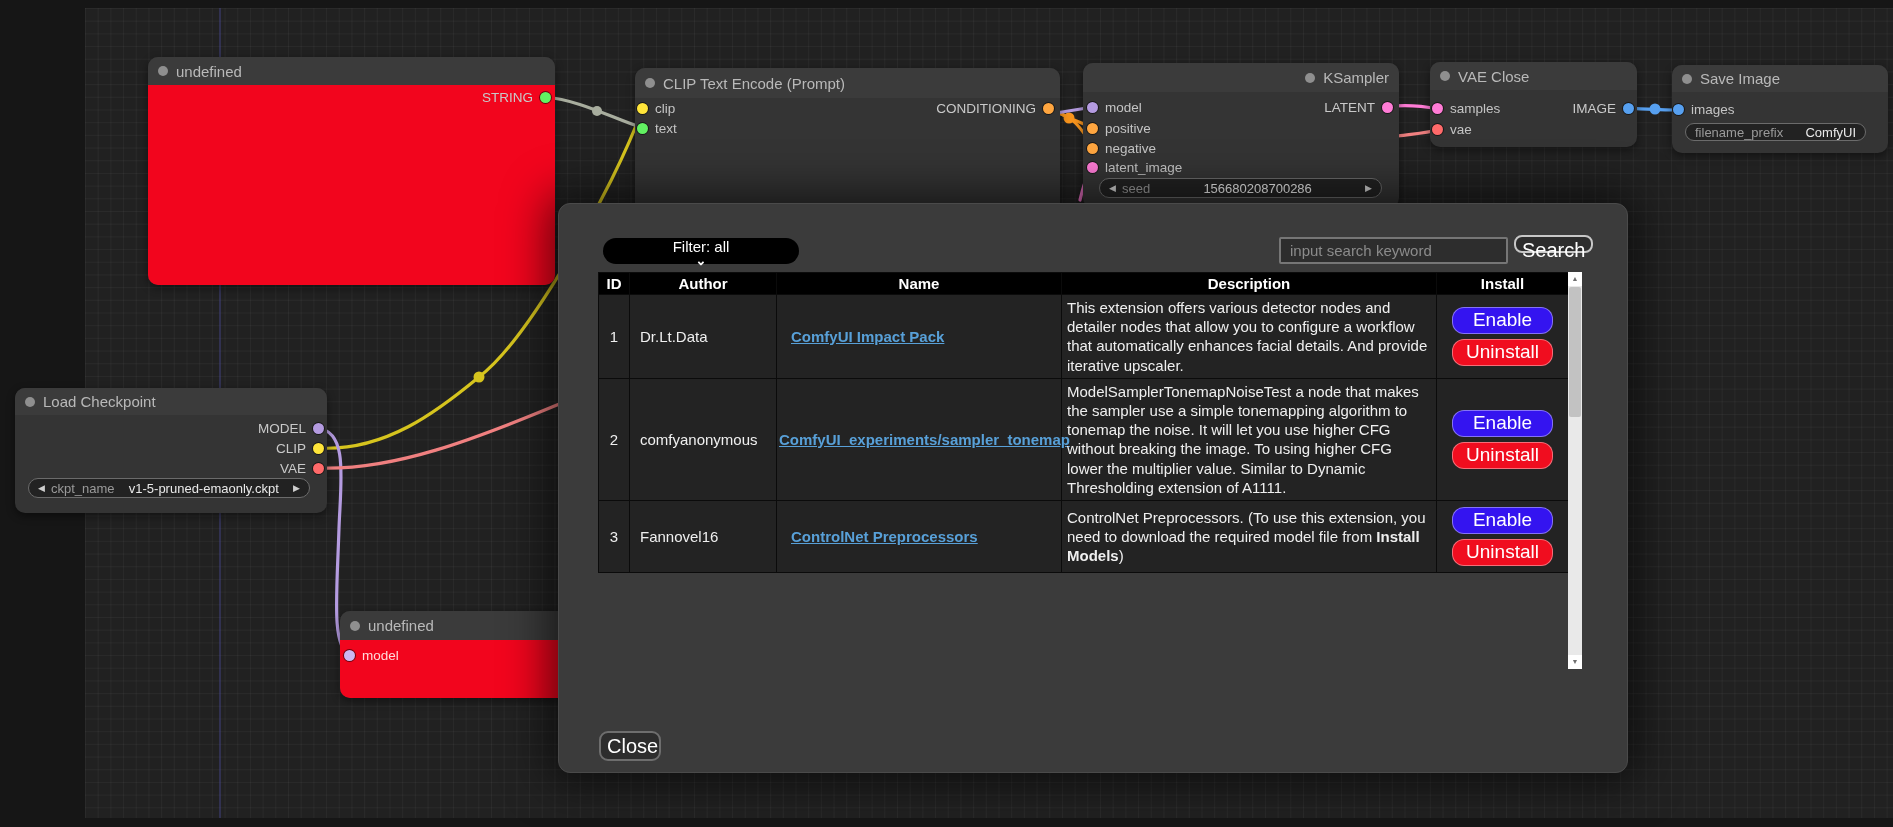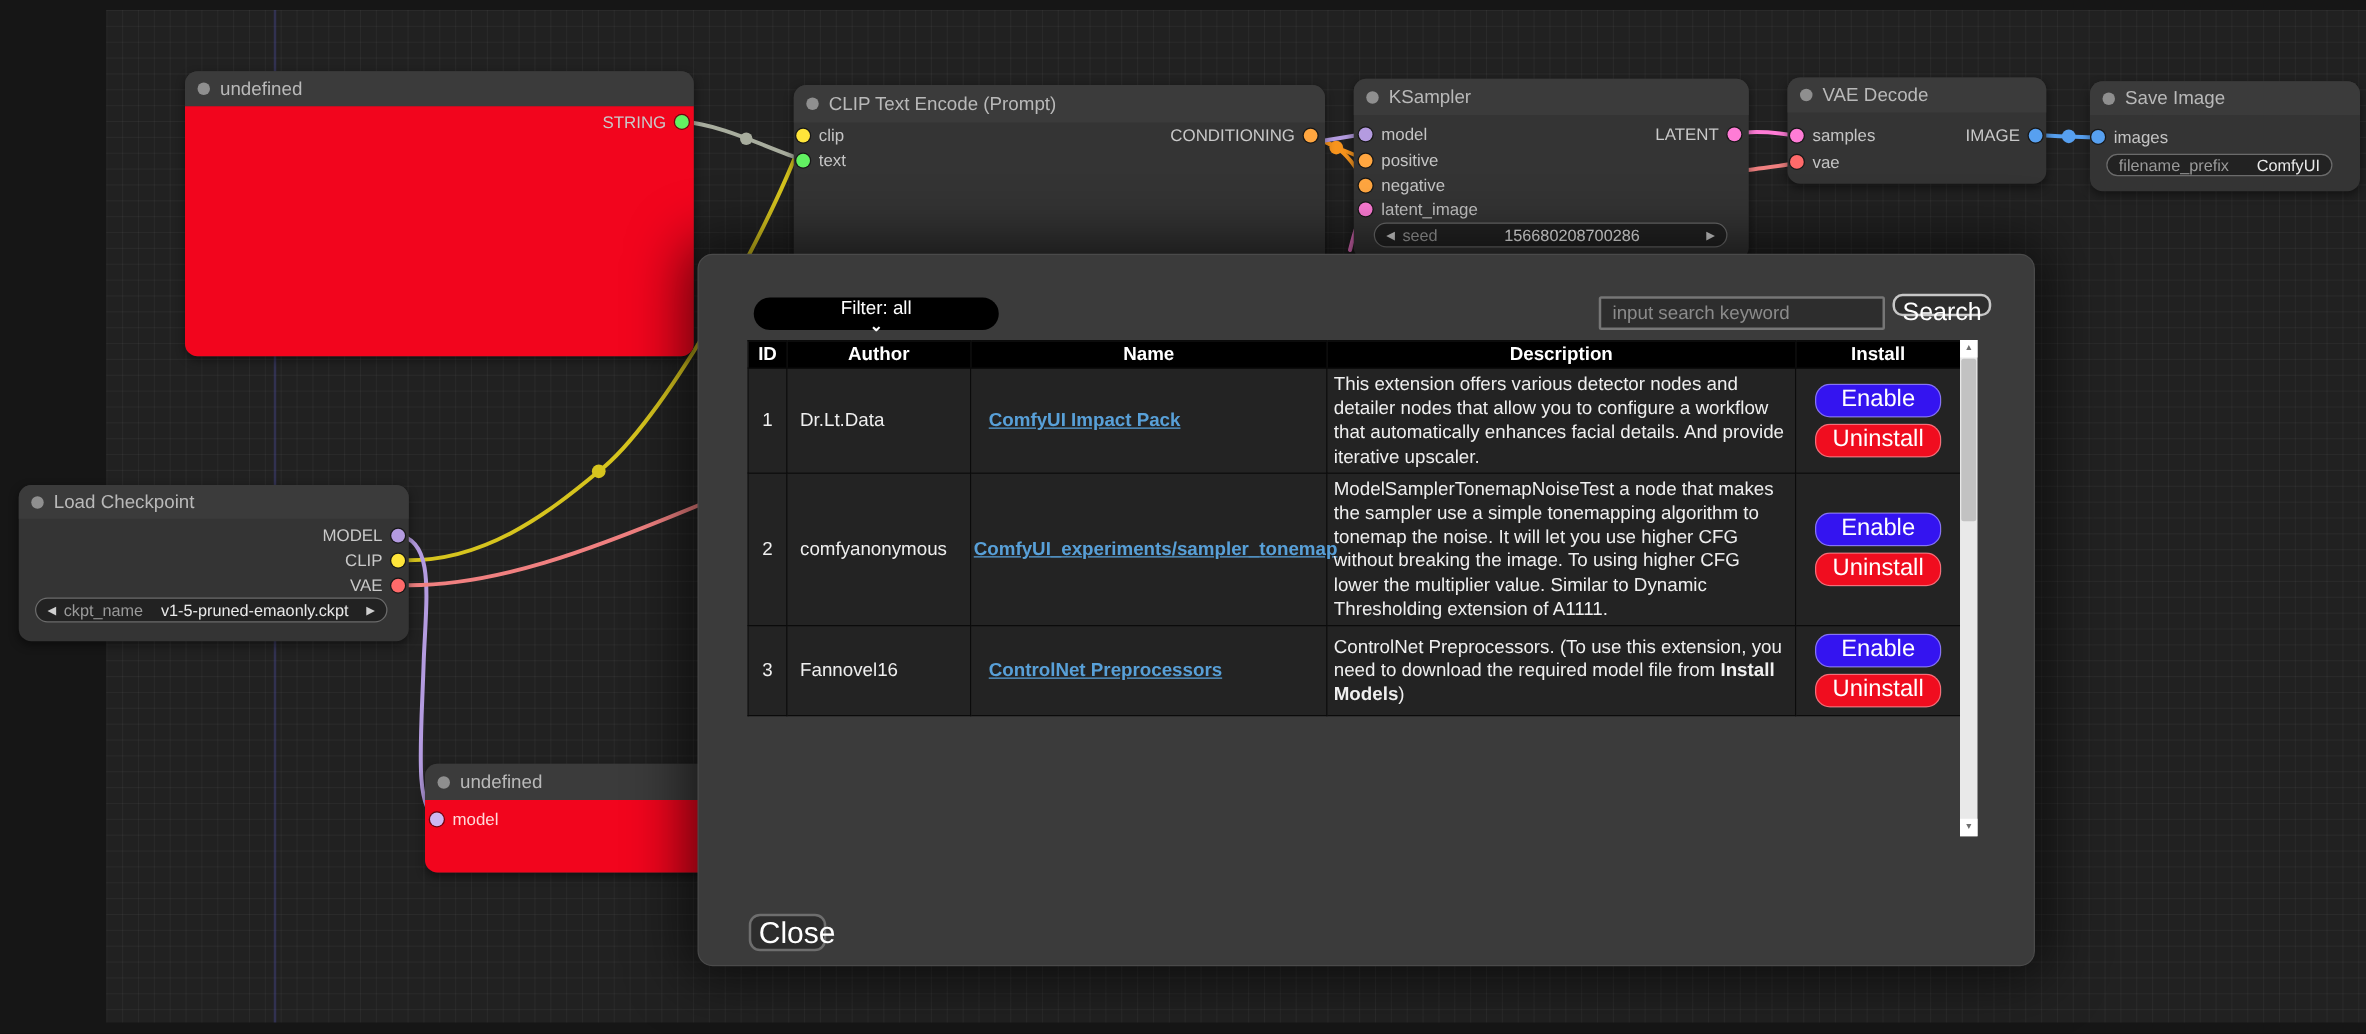--- a/index.html
+++ b/index.html
@@ -59,21 +59,21 @@
   .btn-enable,.btn-uninstall{display:block;width:101px;height:27px;margin:5px auto;border-radius:12px;
     border:1px solid rgba(255,255,255,.4);color:#fff;font-size:19px;line-height:24px;text-align:center;cursor:pointer;padding:0;}
   .btn-enable{background:#3414f0;}
   .btn-uninstall{background:#f00d1f;}
   .vscroll{position:absolute;left:970px;top:0;width:14px;height:397px;background:#e9e9e9;}
   .vs-btn{position:absolute;left:0;width:14px;height:14px;background:#fff;color:#6f6f6f;font-size:7px;
     text-align:center;line-height:14px;}
   .vs-up{top:0;} .vs-down{bottom:0;}
   .vs-thumb{position:absolute;left:1px;top:15px;width:12px;height:130px;background:#c2c2c2;border-radius:2px;}
   .close-btn{position:absolute;left:40px;top:527px;width:62px;height:30px;background:#2d2d2d;color:#fff;
-    border:2px solid #6e6e6e;border-radius:9px;font-size:24px;line-height:25px;text-align:center;cursor:pointer;}
+    border:2px solid #6e6e6e;border-radius:9px;font-size:20px;line-height:25px;text-align:center;cursor:pointer;}
 </style>
 </head>
 <body>
 
 <div class="screen">
   <div class="grid"></div>
   <div class="axis"></div>
 
   <svg class="wires" width="1893" height="827">
     <path d="M318,448 C385,452 438,411 479,377 C528,340 612,192 643,108" stroke="#d6c41e"></path>
@@ -118,21 +118,21 @@
       <span class="sdot c-green"></span>
       <span>text</span>
     </div>
     <div class="slot out" style="right:6px;top:33px;">
       <span>CONDITIONING</span>
       <span class="sdot c-orange"></span>
     </div>
   </div>
 
   <div class="node" style="left:1083px;top:63px;width:316px;height:145px;">
-    <div class="node-header" style="height:29px;">
+    <div class="node-header" style="height:29px;justify-content:flex-end;">
       <span class="title-dot"></span>
       <span>KSampler</span>
     </div>
     <div class="slot" style="left:4px;top:37px;">
       <span class="sdot c-purple"></span>
       <span>model</span>
     </div>
     <div class="slot" style="left:4px;top:58px;">
       <span class="sdot c-orange"></span>
       <span>positive</span>
@@ -153,21 +153,21 @@
       <span class="warr">◀</span>
       <span class="wlabel">seed</span>
       <span class="wvalue">156680208700286</span>
       <span class="warr">▶</span>
     </div>
   </div>
 
   <div class="node" style="left:1430px;top:62px;width:207px;height:85px;">
     <div class="node-header" style="height:28px;">
       <span class="title-dot"></span>
-      <span>VAE Decode</span>
+      <span>VAE Close</span>
     </div>
     <div class="slot" style="left:2px;top:39px;">
       <span class="sdot c-pink"></span>
       <span>samples</span>
     </div>
     <div class="slot" style="left:2px;top:60px;">
       <span class="sdot c-salmon"></span>
       <span>vae</span>
     </div>
     <div class="slot out" style="right:3px;top:39px;">

